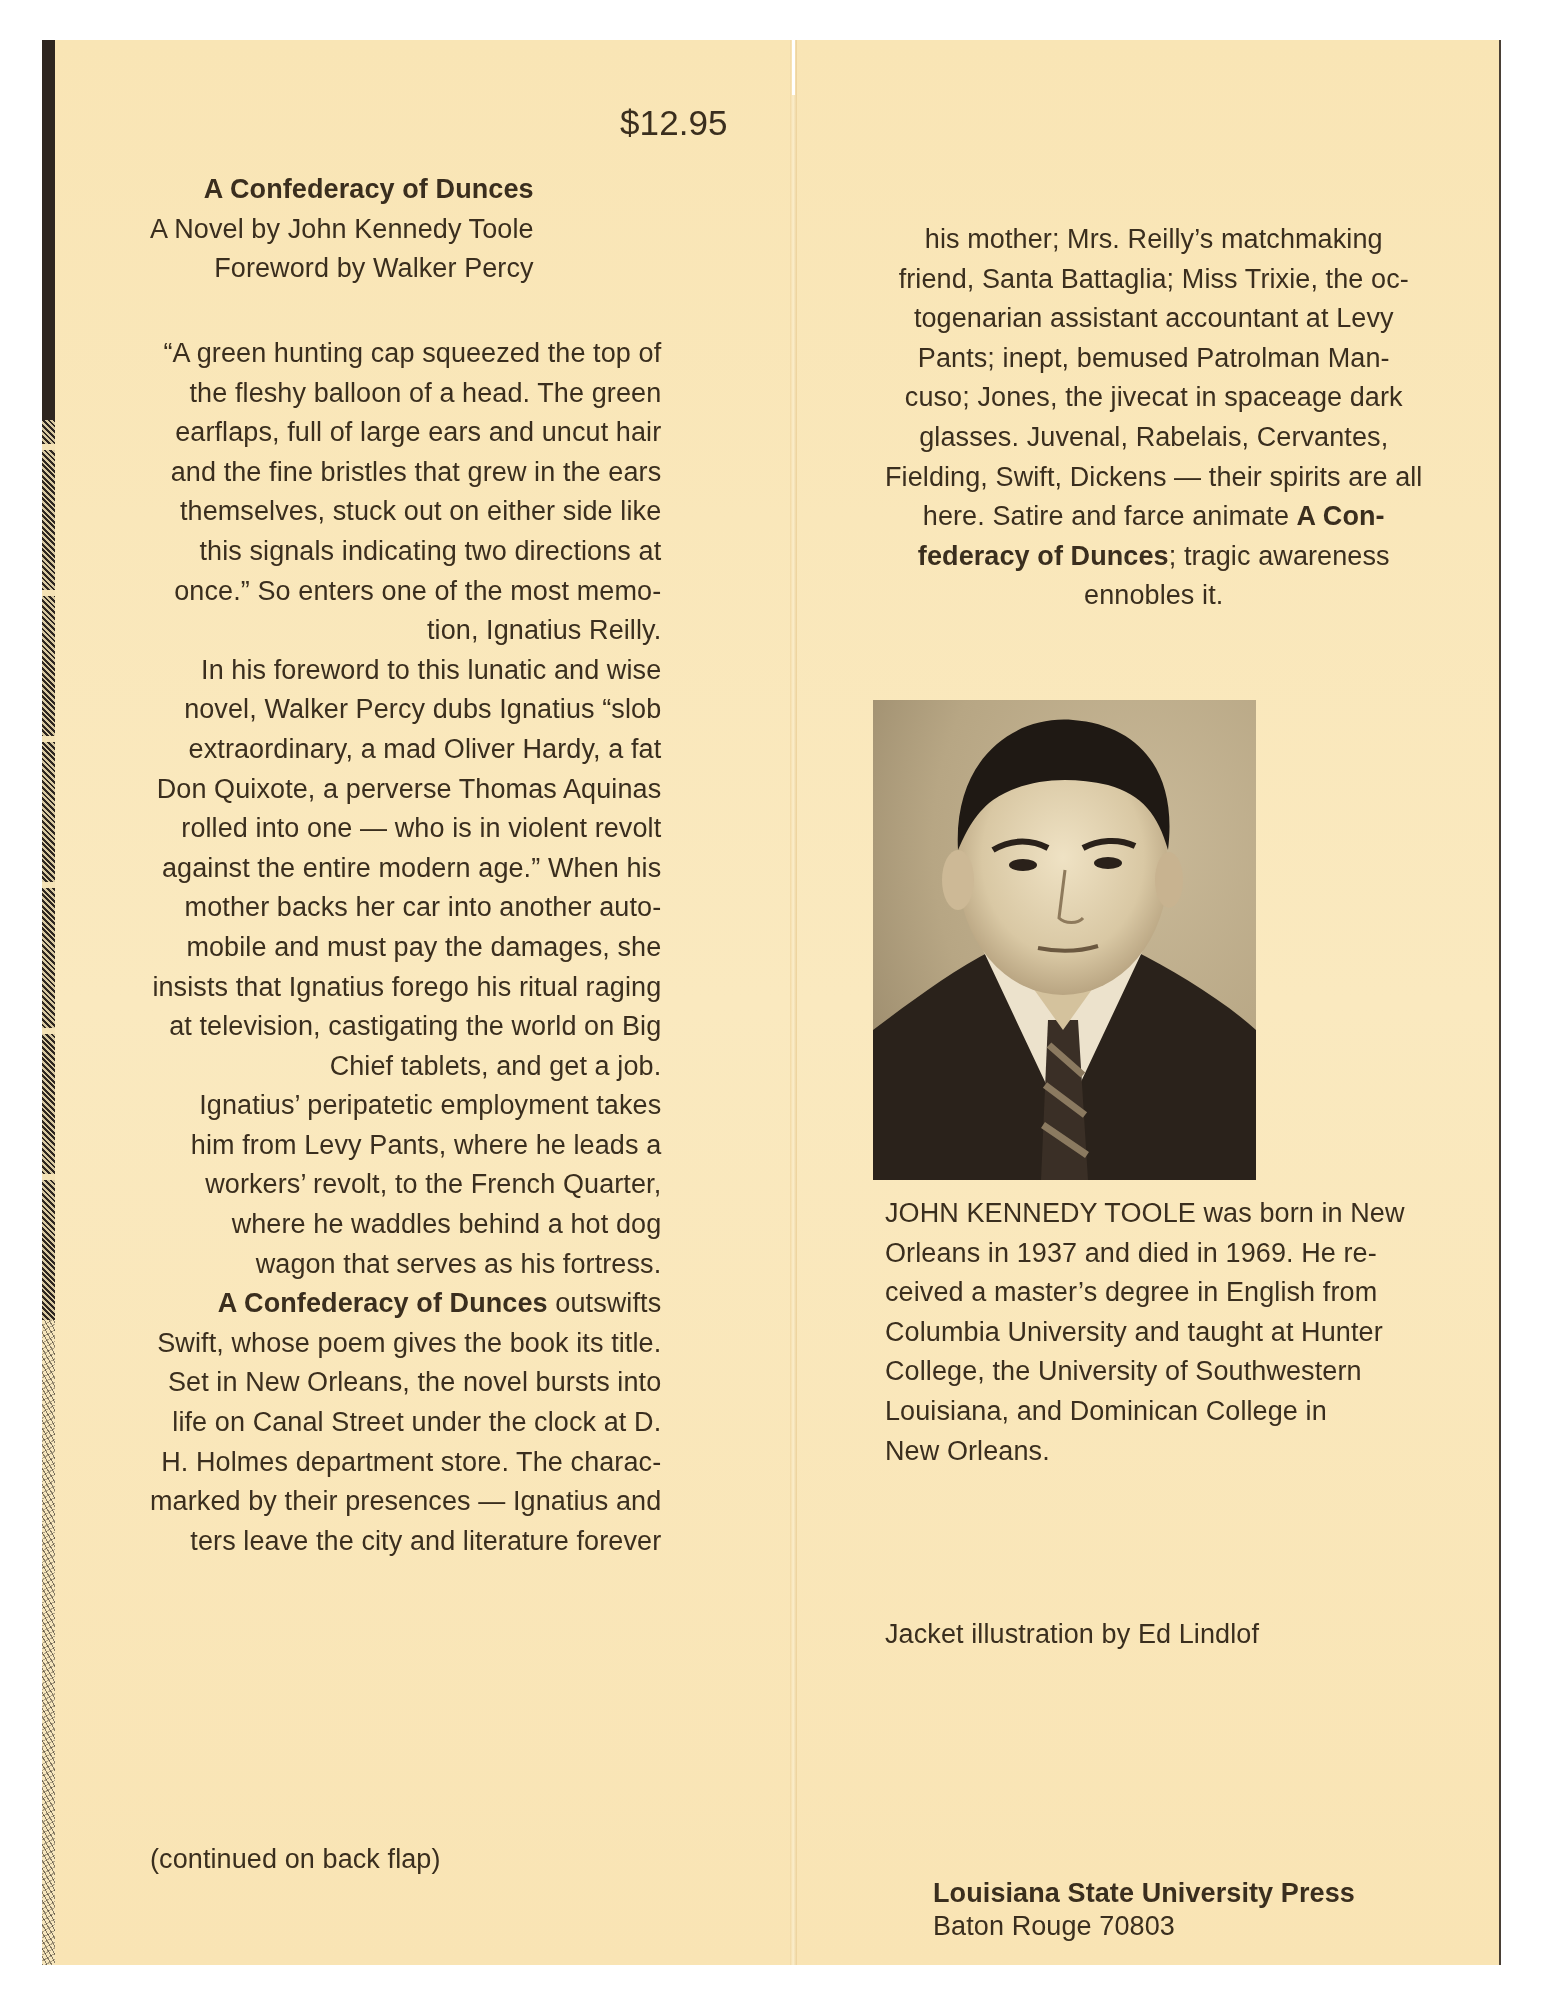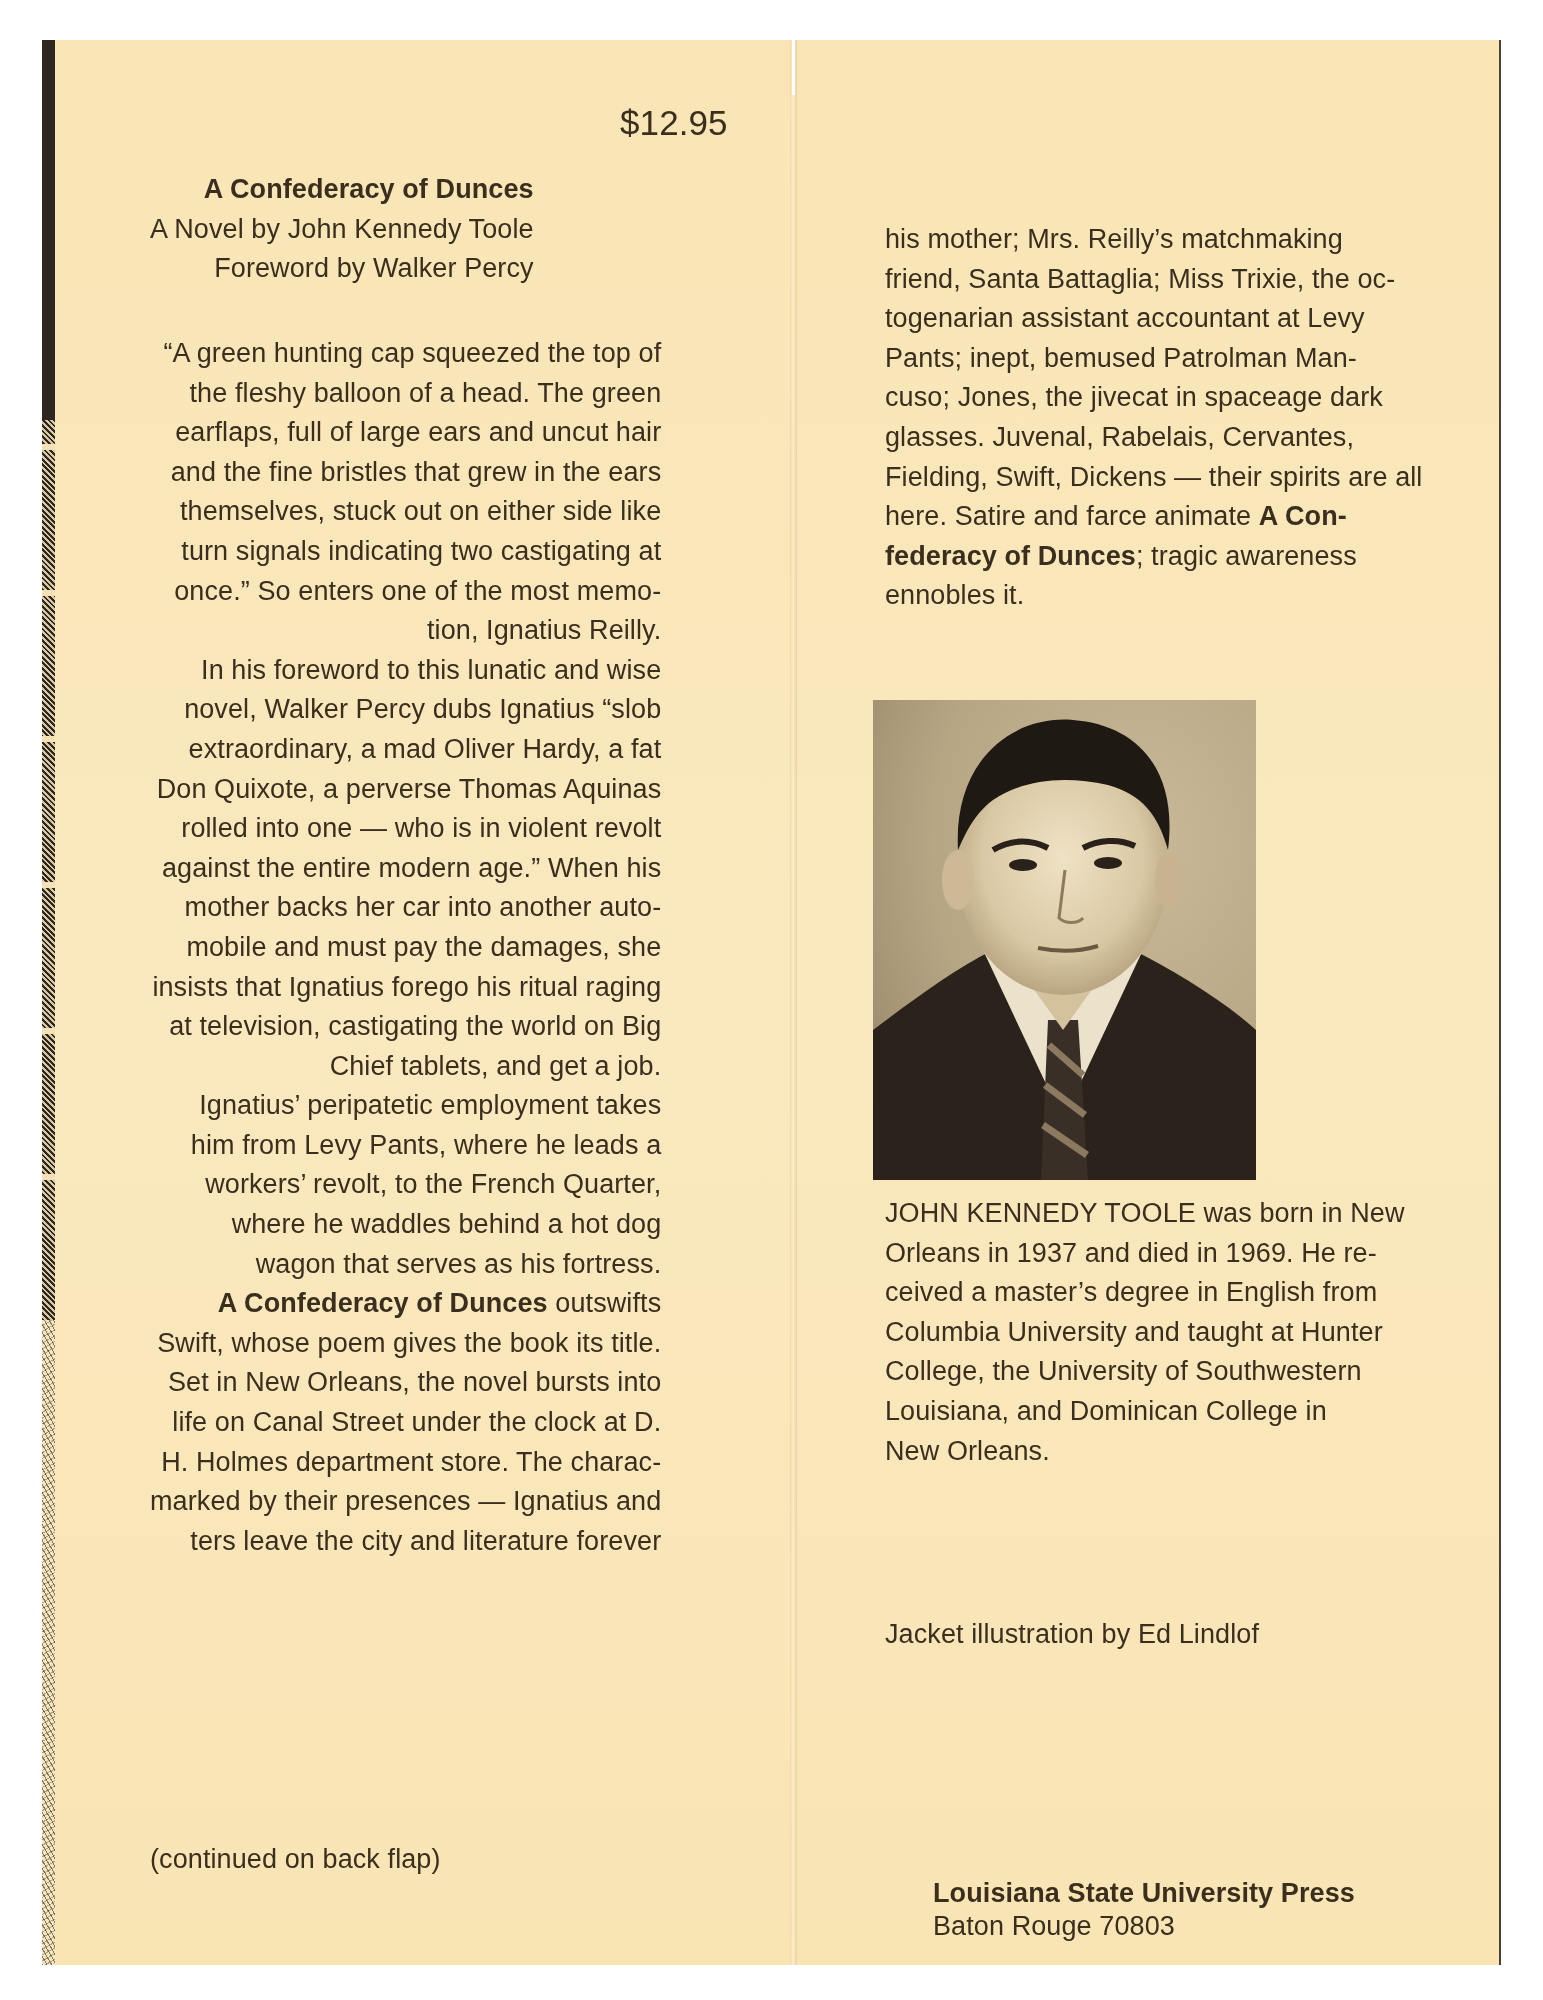--- a/index.html
+++ b/index.html
@@ -70,21 +70,21 @@
   <span class="line">A Novel by John Kennedy Toole</span>
   <span class="line">Foreword by Walker Percy</span>
 </div>
 
 <div class="txt col-left" id="left-body" style="top:298px;margin-top:36px;">
     <span class="line"><span>“A green hunting cap squeezed the top of</span></span>
     <span class="line"><span>the fleshy balloon of a head. The green</span></span>
     <span class="line"><span>earflaps, full of large ears and uncut hair</span></span>
     <span class="line"><span>and the fine bristles that grew in the ears</span></span>
     <span class="line"><span>themselves, stuck out on either side like</span></span>
-    <span class="line"><span>turn signals indicating two castigating at</span></span>
+    <span class="line"><span>this signals indicating two directions at</span></span>
     <span class="line"><span>once.” So enters one of the most memo-</span></span>
     <span class="line"><span>tion, Ignatius Reilly.</span></span>
     <span class="line indent"><span>In his foreword to this lunatic and wise</span></span>
     <span class="line"><span>novel, Walker Percy dubs Ignatius “slob</span></span>
     <span class="line"><span>extraordinary, a mad Oliver Hardy, a fat</span></span>
     <span class="line"><span>Don Quixote, a perverse Thomas Aquinas</span></span>
     <span class="line"><span>rolled into one — who is in violent revolt</span></span>
     <span class="line"><span>against the entire modern age.” When his</span></span>
     <span class="line"><span>mother backs her car into another auto-</span></span>
     <span class="line"><span>mobile and must pay the damages, she</span></span>
@@ -100,21 +100,21 @@
     <span class="line"><span>Swift, whose poem gives the book its title.</span></span>
     <span class="line"><span>Set in New Orleans, the novel bursts into</span></span>
     <span class="line"><span>life on Canal Street under the clock at D.</span></span>
     <span class="line"><span>H. Holmes department store. The charac-</span></span>
     <span class="line"><span>marked by their presences — Ignatius and</span></span>
     <span class="line"><span>ters leave the city and literature forever</span></span>
   </div>
 
 <div class="txt col-left" style="top:1840px;">(continued on back flap)</div>
 
-<div class="txt col-right" id="right-body" style="top:220px;">
+<div class="txt col-right" id="right-body" style="top:220px;text-align:center;">
     <span class="line"><span>his mother; Mrs. Reilly’s matchmaking</span></span>
     <span class="line"><span>friend, Santa Battaglia; Miss Trixie, the oc-</span></span>
     <span class="line"><span>togenarian assistant accountant at Levy</span></span>
     <span class="line"><span>Pants; inept, bemused Patrolman Man-</span></span>
     <span class="line"><span>cuso; Jones, the jivecat in spaceage dark</span></span>
     <span class="line"><span>glasses. Juvenal, Rabelais, Cervantes,</span></span>
     <span class="line"><span>Fielding, Swift, Dickens — their spirits are all</span></span>
     <span class="line"><span>here. Satire and farce animate </span><span class="b">A Con-</span></span>
     <span class="line"><span class="b">federacy of Dunces</span><span>; tragic awareness</span></span>
     <span class="line"><span>ennobles it.</span></span>

